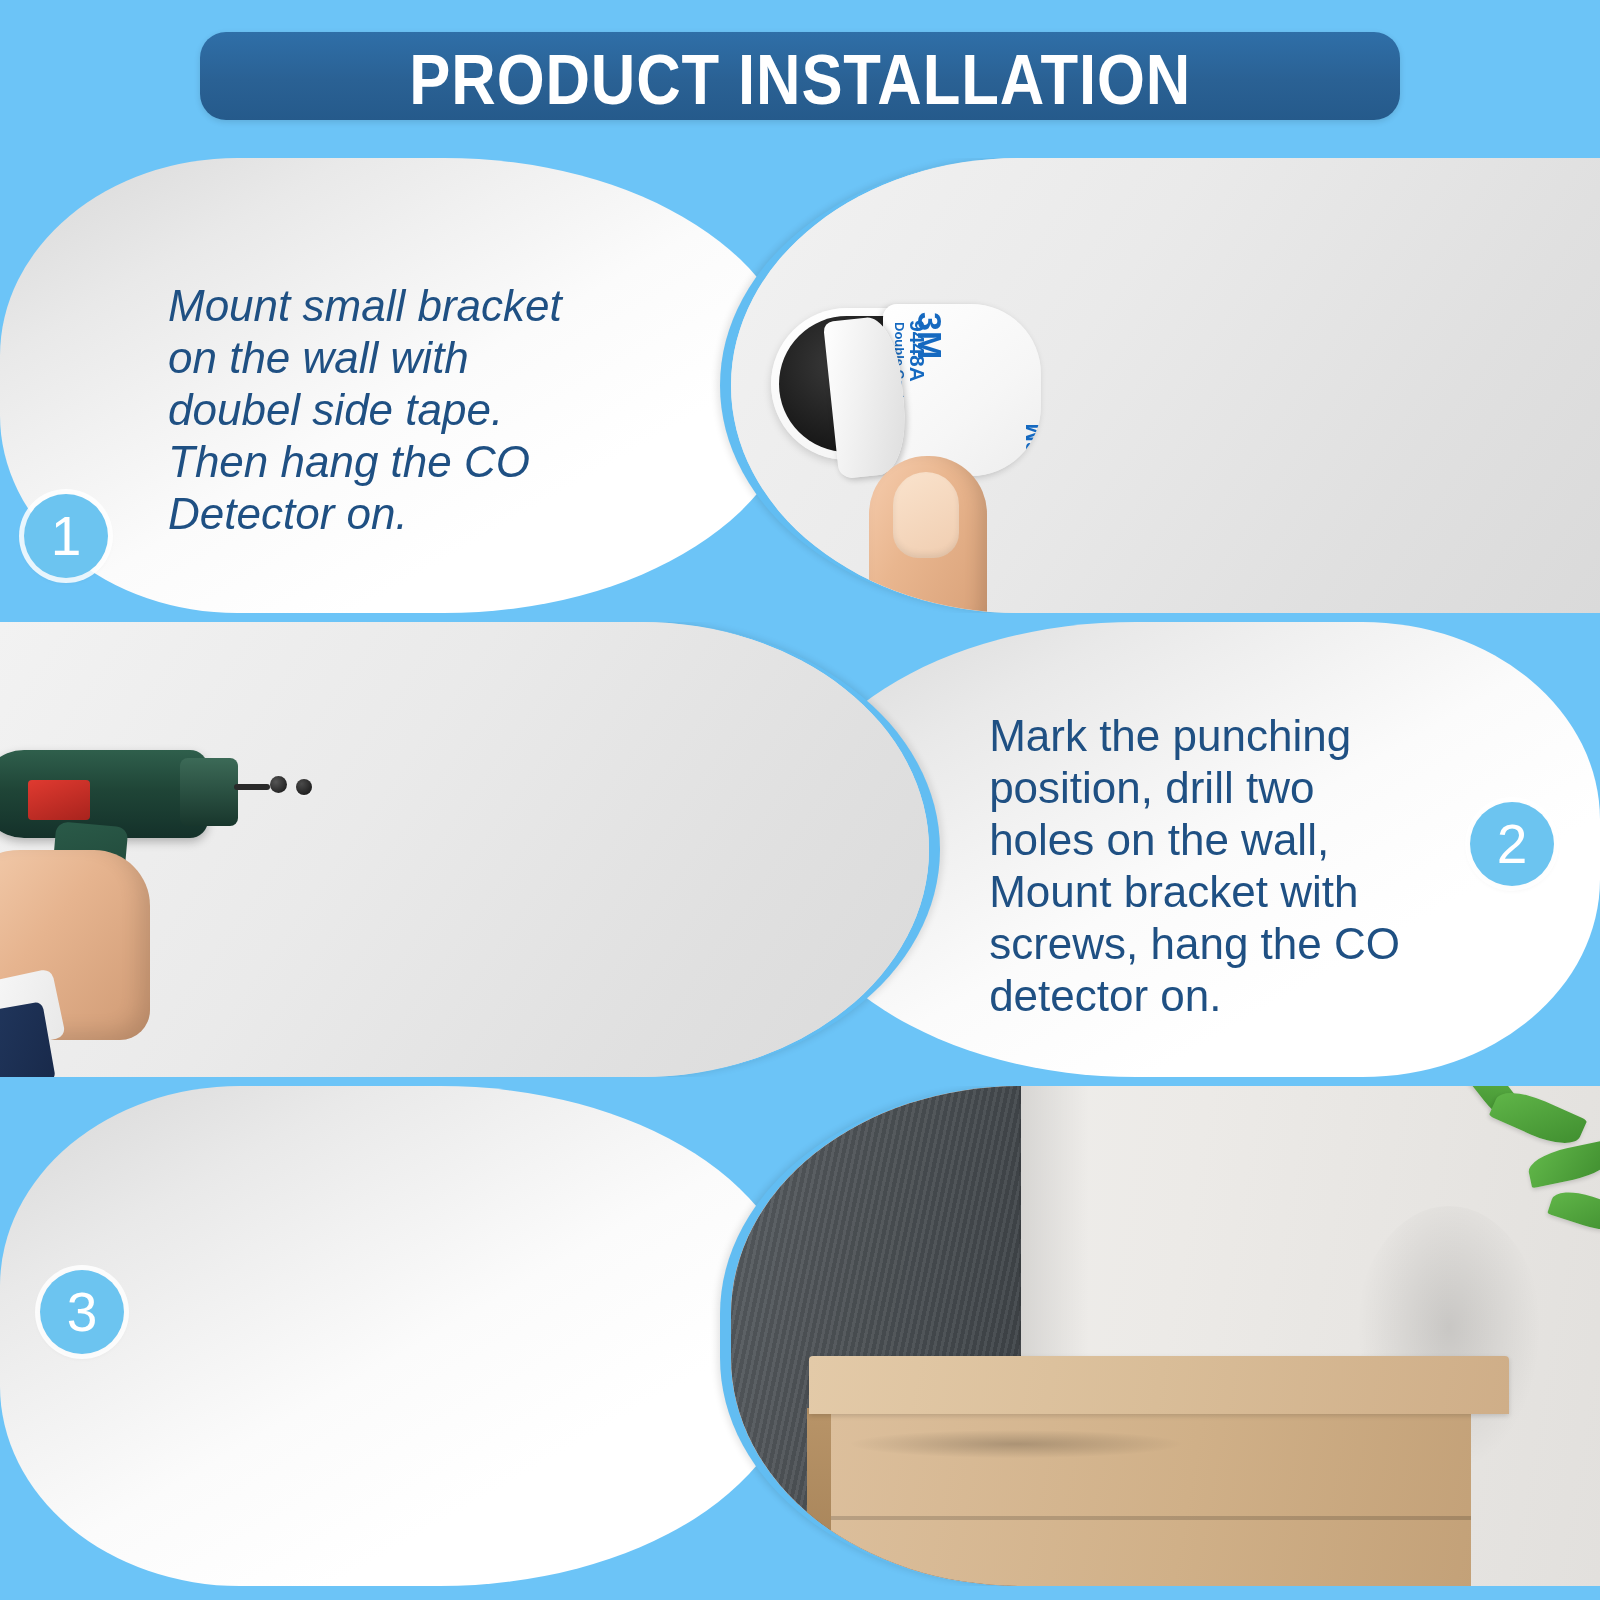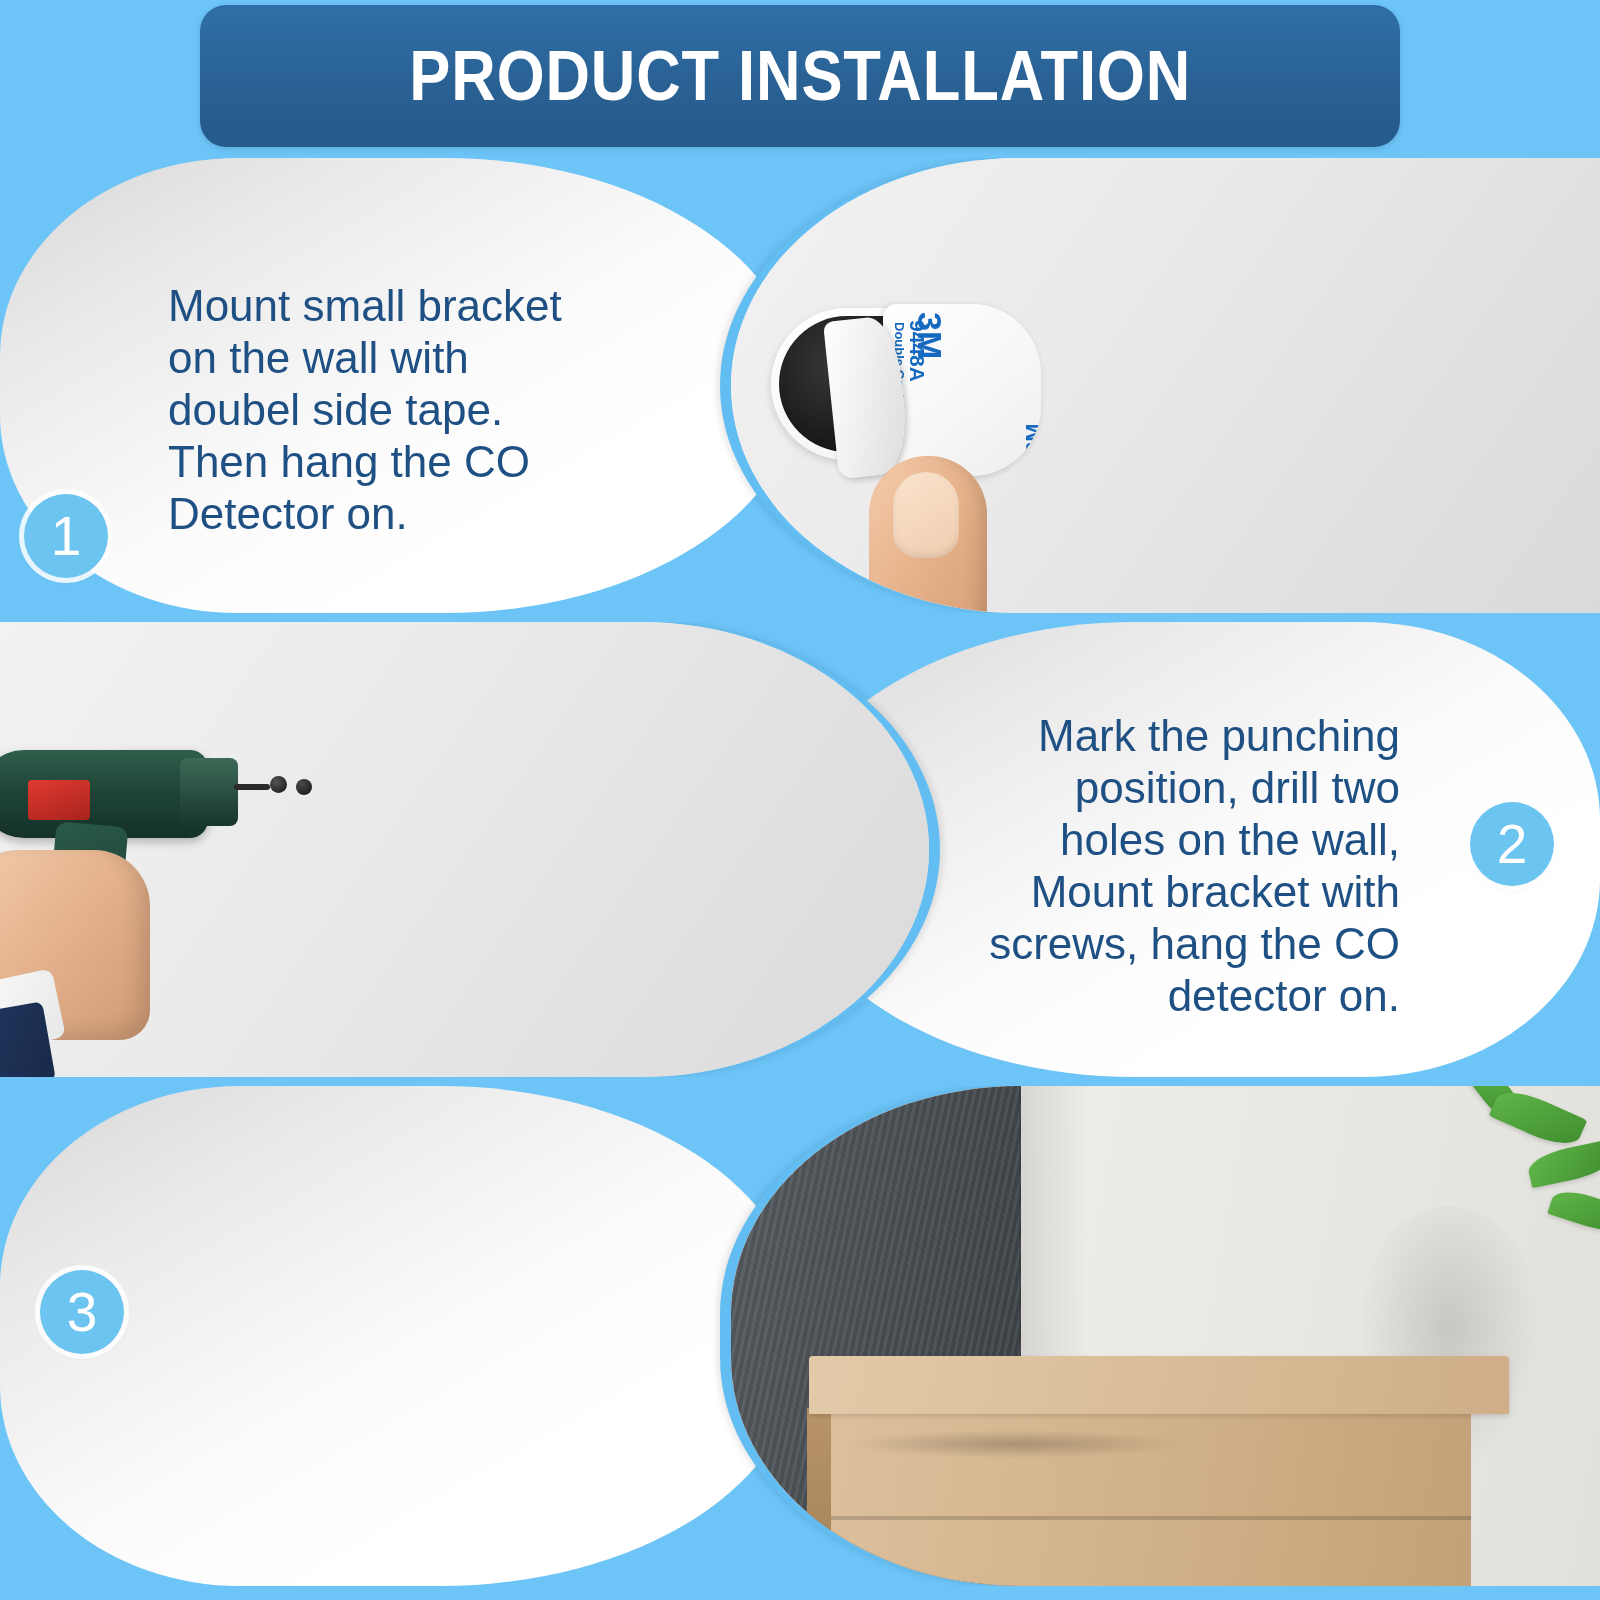--- a/index.html
+++ b/index.html
@@ -20,25 +20,25 @@
   .header-wrap {
     position: absolute;
     left: 0; top: 0;
     width: 1600px; height: 152px;
     display: flex;
     align-items: center;
     justify-content: center;
   }
   .header-banner {
     width: 1200px;
-    height: 142px;
+    height: 88px;
     background: linear-gradient(180deg,#2f6fa8 0%,#2a6194 55%,#255a8b 100%);
     border-radius: 26px;
     display: flex;
-    align-items: center;
+    align-items: flex-end;
     justify-content: center;
     box-shadow: 0 2px 6px rgba(0,0,0,0.12);
   }
   .header-title {
     color: #ffffff;
     font-size: 70px;
     font-weight: bold;
     letter-spacing: 1px;
     transform: scaleX(0.88);
     white-space: nowrap;
@@ -106,22 +106,22 @@
   }
 
   
   .step-text {
     position: absolute;
     color: #1f5083;
     font-size: 44px;
     line-height: 1.18;
     white-space: pre-line;
   }
-  #step1-text { left: 168px; top: 122px; }
-  #step2-text { right: 200px; top: 88px;  text-align: right; }
+  #step1-text { left: 168px; top: 122px; font-style: italic; }
+  #step2-text { right: 200px; top: 88px;  text-align: left; }
   #step3-text { left: 200px; top: 156px; }
 
   
   .badge {
     position: absolute;
     width: 84px; height: 84px;
     border-radius: 50%;
     background: #6cc4f0;
     color: #ffffff;
     font-size: 55px;

